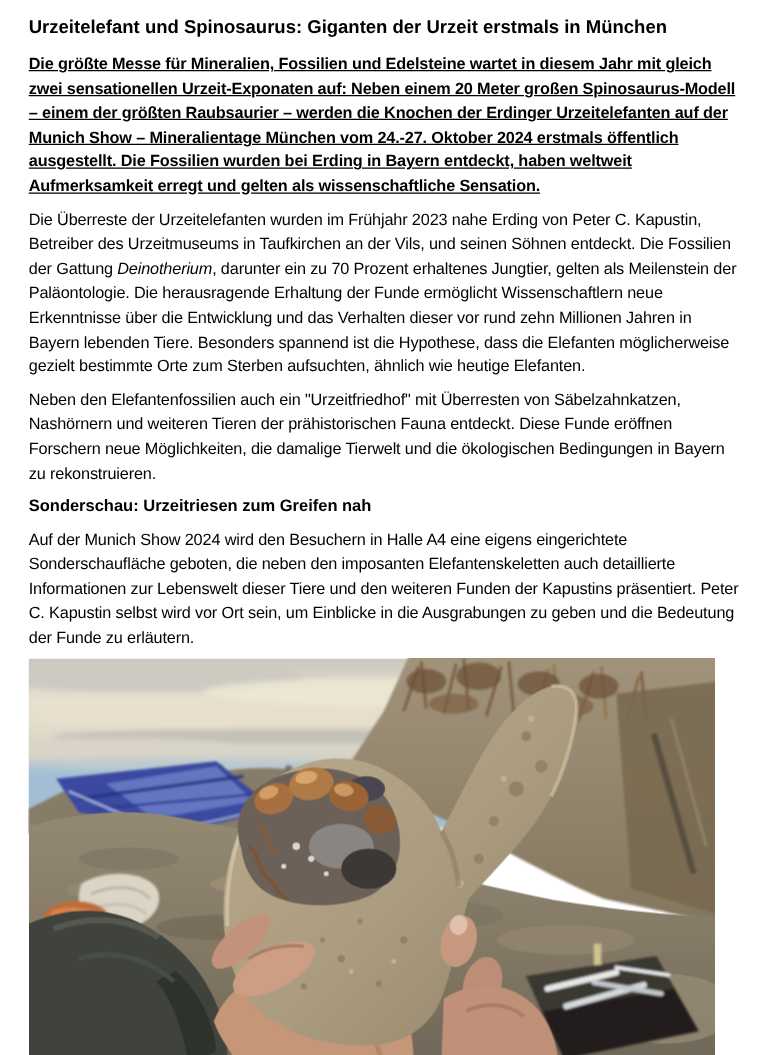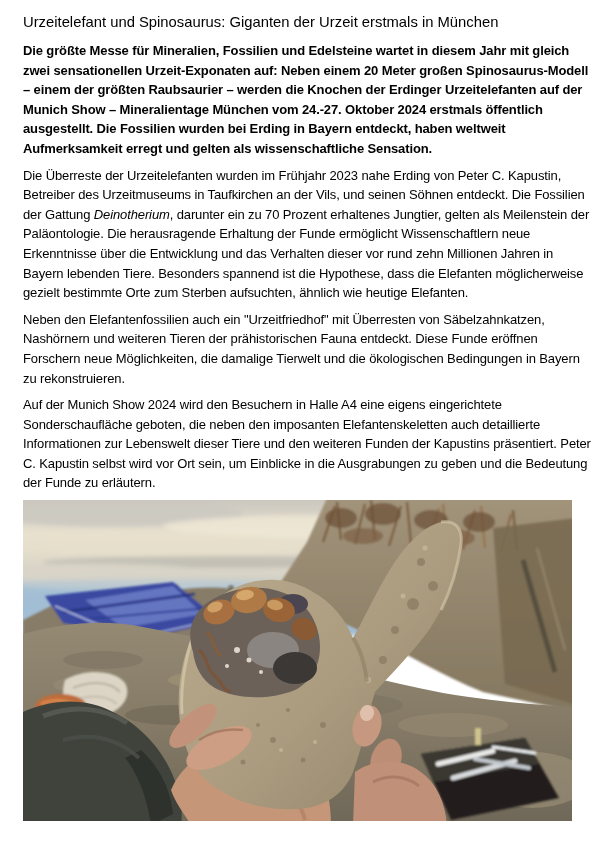--- a/index.html
+++ b/index.html
@@ -13,32 +13,33 @@
     overflow: hidden;
     font-family: "Liberation Sans", sans-serif;
     color: #000000;
   }
   .page {
     padding: 12px 23px 0 23px;
     width: 569px;
   }
   .article-title {
     font-size: 14.8px;
-    font-weight: 400;
+    font-weight: 700;
     line-height: 20px;
     margin: 0 0 9px 0;
   }
   p.body-par {
     font-size: 13px;
     letter-spacing: -0.12px;
     line-height: 19.6px;
     margin: 0 0 7px 0;
   }
   p.lead {
     font-weight: 700;
+    text-decoration: underline;
   }
   .genus {
     font-style: italic;
   }
   .subheading {
     font-size: 13.2px;
     font-weight: 700;
     line-height: 19.6px;
     margin: 3px 0 7px 0;
   }
@@ -55,20 +56,21 @@
 <div class="page">
 
   <h1 class="article-title">Urzeitelefant und Spinosaurus: Giganten der Urzeit erstmals in München</h1>
 
   <p class="body-par lead">Die größte Messe für Mineralien, Fossilien und Edelsteine wartet in diesem Jahr mit gleich zwei sensationellen Urzeit-Exponaten auf: Neben einem 20 Meter großen Spinosaurus-Modell – einem der größten Raubsaurier – werden die Knochen der Erdinger Urzeitelefanten auf der Munich Show – Mineralientage München vom 24.-27. Oktober 2024 erstmals öffentlich ausgestellt. Die Fossilien wurden bei Erding in Bayern entdeckt, haben weltweit Aufmerksamkeit erregt und gelten als wissenschaftliche Sensation.</p>
 
   <p class="body-par"><span>Die Überreste der Urzeitelefanten wurden im Frühjahr 2023 nahe Erding von Peter C. Kapustin, Betreiber des Urzeitmuseums in Taufkirchen an der Vils, und seinen Söhnen entdeckt. Die Fossilien der Gattung </span><span class="genus">Deinotherium</span><span>, darunter ein zu 70 Prozent erhaltenes Jungtier, gelten als Meilenstein der Paläontologie. Die herausragende Erhaltung der Funde ermöglicht Wissenschaftlern neue Erkenntnisse über die Entwicklung und das Verhalten dieser vor rund zehn Millionen Jahren in Bayern lebenden Tiere. Besonders spannend ist die Hypothese, dass die Elefanten möglicherweise gezielt bestimmte Orte zum Sterben aufsuchten, ähnlich wie heutige Elefanten.</span></p>
 
   <p class="body-par">Neben den Elefantenfossilien auch ein "Urzeitfriedhof" mit Überresten von Säbelzahnkatzen, Nashörnern und weiteren Tieren der prähistorischen Fauna entdeckt. Diese Funde eröffnen Forschern neue Möglichkeiten, die damalige Tierwelt und die ökologischen Bedingungen in Bayern zu rekonstruieren.</p>
 
+  <h2 class="subheading">Sonderschau: Urzeitriesen zum Greifen nah</h2>
 
   <p class="body-par">Auf der Munich Show 2024 wird den Besuchern in Halle A4 eine eigens eingerichtete Sonderschaufläche geboten, die neben den imposanten Elefantenskeletten auch detaillierte Informationen zur Lebenswelt dieser Tiere und den weiteren Funden der Kapustins präsentiert. Peter C. Kapustin selbst wird vor Ort sein, um Einblicke in die Ausgrabungen zu geben und die Bedeutung der Funde zu erläutern.</p>
 
   <figure class="photo">
     <svg viewBox="0 0 549 321" width="549" height="321" role="img">
       <defs>
         <linearGradient id="skyG" x1="0" y1="0" x2="0" y2="1">
           <stop offset="0" stop-color="#c7c4bd"></stop>
           <stop offset="0.28" stop-color="#e9e2cf"></stop>
           <stop offset="0.55" stop-color="#d9d4c6"></stop>

